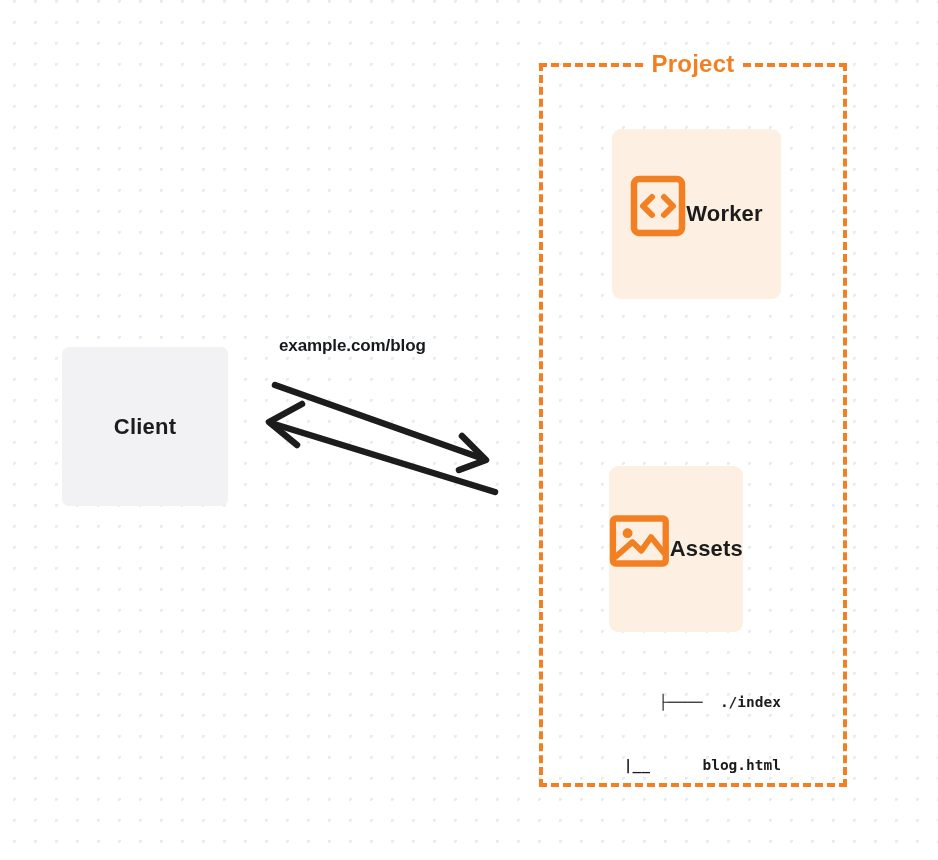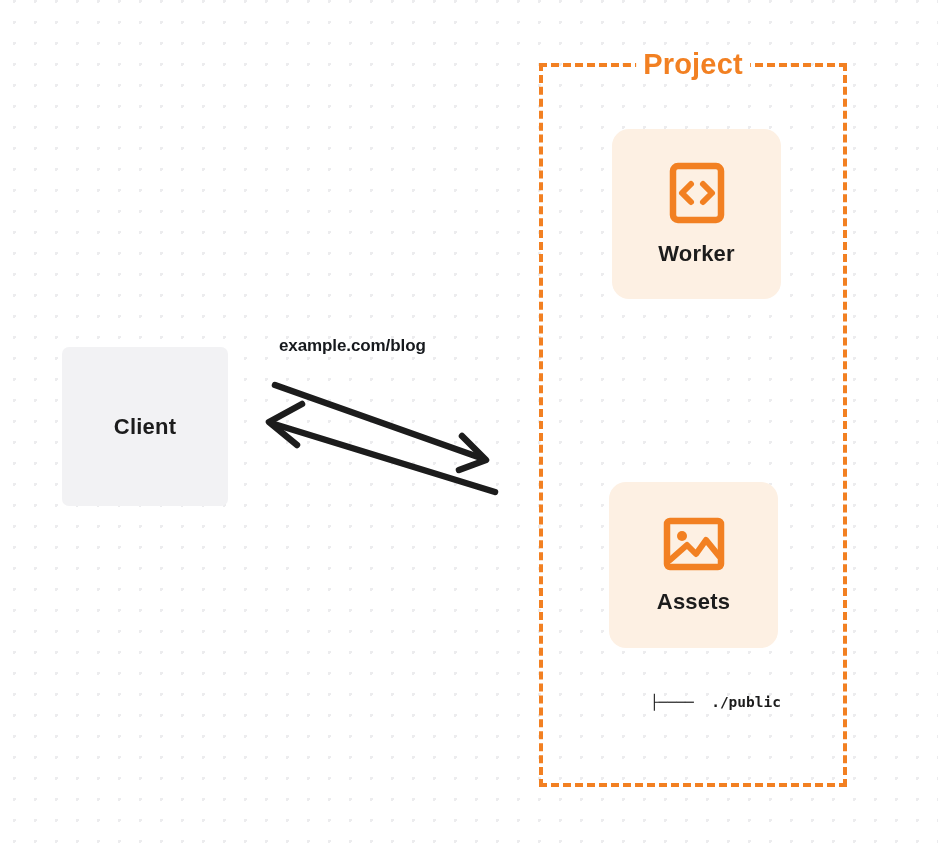--- a/index.html
+++ b/index.html
@@ -78,47 +78,47 @@
     border: 4px dashed #f28022;
     background: transparent;
   }
   #project-title {
     position: absolute;
     left: 50%;
     top: -3px;
     transform: translate(-50%, -50%);
     background: #ffffff;
     padding: 0 7px;
-    font-size: 29px;
+    font-size: 24px;
     font-weight: bold;
     color: #f28022;
     letter-spacing: 0.2px;
     white-space: nowrap;
   }
 
   
   .service-card {
     position: absolute;
     background: #fdf0e3;
-    border-radius: 17px;
+    border-radius: 9px;
     display: flex;
-    flex-direction: column;
+    flex-direction: row;
     align-items: center;
     justify-content: center;
   }
   #worker-card {
     left: 612px;
     top: 129px;
     width: 169px;
     height: 170px;
   }
   #assets-card {
     left: 609px;
-    top: 482px;
-    width: 169px;
+    top: 466px;
+    width: 134px;
     height: 166px;
   }
   .service-icon {
     display: block;
     margin-bottom: 17px;
   }
   .service-name {
     font-size: 22px;
     font-weight: bold;
     color: #1c1c1c;
@@ -183,17 +183,18 @@
   <div id="assets-card" class="service-card">
     <svg class="service-icon" width="62" height="56" viewBox="0 0 62 56" fill="none" xmlns="http://www.w3.org/2000/svg">
       <rect x="4" y="5" width="54" height="46" rx="3" ry="3" stroke="#f28022" stroke-width="6.5" fill="none"></rect>
       <circle cx="19" cy="20" r="5" fill="#f28022"></circle>
       <polyline points="7,44 24,29 33,38 43,24 56,40" stroke="#f28022" stroke-width="6" fill="none" stroke-linecap="round" stroke-linejoin="round"></polyline>
     </svg>
     <span class="service-name">Assets</span>
   </div>
 
   <div id="asset-file-tree">
-    <div class="tree-row">├────  ./public</div>
+    <div class="tree-row">├────  ./index</div>
+    <div class="tree-row">|__      blog.html</div>
     
   </div>
 
 </div>
 
 </body></html>

